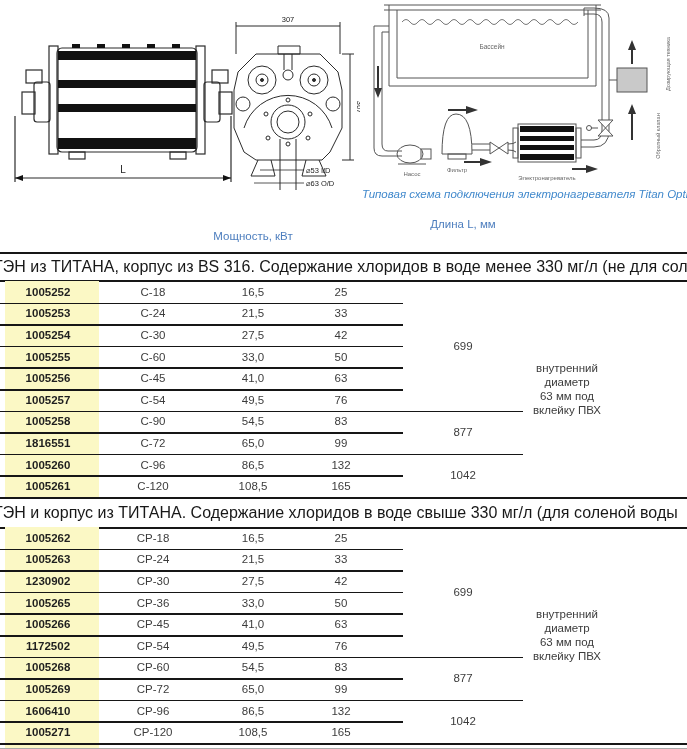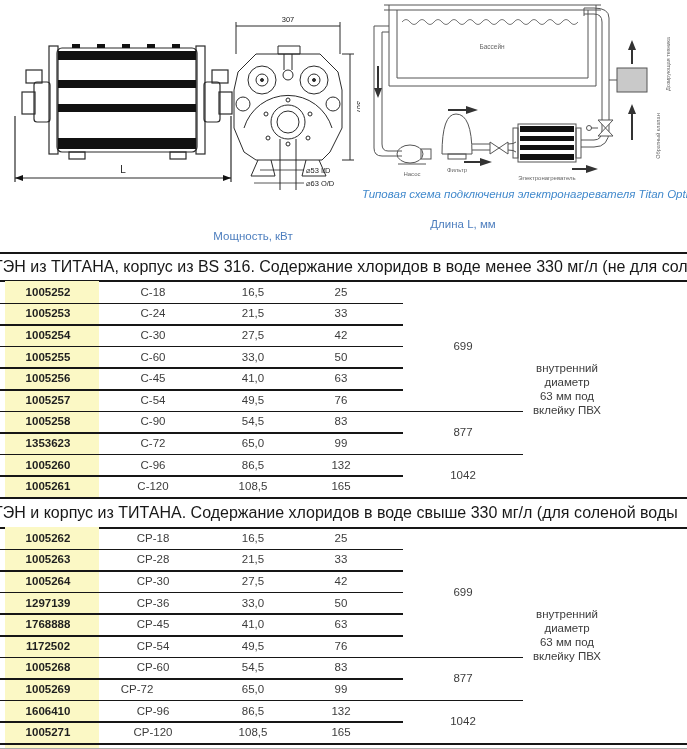--- a/index.html
+++ b/index.html
@@ -239,21 +239,21 @@
       <div class="cell article" style="left: 3px; top: 391.8px; width: 90px;">1005257</div>
       <div class="cell" style="left: 108px; top: 391.8px; width: 90px;">C-54</div>
       <div class="cell" style="left: 208px; top: 391.8px; width: 90px;">49,5</div>
       <div class="cell" style="left: 296px; top: 391.8px; width: 90px;">76</div>
       <div class="hline" style="top: 389px; width: 403px;"></div>
       <div class="cell article" style="left: 3px; top: 413.4px; width: 90px;">1005258</div>
       <div class="cell" style="left: 108px; top: 413.4px; width: 90px;">C-90</div>
       <div class="cell" style="left: 208px; top: 413.4px; width: 90px;">54,5</div>
       <div class="cell" style="left: 296px; top: 413.4px; width: 90px;">83</div>
       <div class="hline" style="top: 410.6px; width: 523px;"></div>
-      <div class="cell article" style="left: 3px; top: 435px; width: 90px;">1353623</div>
+      <div class="cell article" style="left: 3px; top: 435px; width: 90px;">1816551</div>
       <div class="cell" style="left: 108px; top: 435px; width: 90px;">C-72</div>
       <div class="cell" style="left: 208px; top: 435px; width: 90px;">65,0</div>
       <div class="cell" style="left: 296px; top: 435px; width: 90px;">99</div>
       <div class="hline" style="top: 432.2px; width: 403px;"></div>
       <div class="cell article" style="left: 3px; top: 456.6px; width: 90px;">1005260</div>
       <div class="cell" style="left: 108px; top: 456.6px; width: 90px;">C-96</div>
       <div class="cell" style="left: 208px; top: 456.6px; width: 90px;">86,5</div>
       <div class="cell" style="left: 296px; top: 456.6px; width: 90px;">132</div>
       <div class="hline" style="top: 453.8px; width: 523px;"></div>
       <div class="cell article" style="left: 3px; top: 478.2px; width: 90px;">1005261</div>
@@ -268,51 +268,51 @@
 диаметр
 63 мм под
 вклейку ПВХ</div>
       <div class="section-title" style="left: -7px; top: 498px; height: 29px; line-height: 29px;">ТЭН и корпус из ТИТАНА. Содержание хлоридов в воде свыше 330 мг/л (для соленой воды</div>
       <div class="yellow-band" style="left: 5px; top: 527px; width: 94px; height: 216px;"></div>
       <div class="cell article" style="left: 3px; top: 529.8px; width: 90px;">1005262</div>
       <div class="cell" style="left: 108px; top: 529.8px; width: 90px;">CP-18</div>
       <div class="cell" style="left: 208px; top: 529.8px; width: 90px;">16,5</div>
       <div class="cell" style="left: 296px; top: 529.8px; width: 90px;">25</div>
       <div class="cell article" style="left: 3px; top: 551.4px; width: 90px;">1005263</div>
-      <div class="cell" style="left: 108px; top: 551.4px; width: 90px;">CP-28</div>
+      <div class="cell" style="left: 108px; top: 551.4px; width: 90px;">CP-24</div>
       <div class="cell" style="left: 208px; top: 551.4px; width: 90px;">21,5</div>
       <div class="cell" style="left: 296px; top: 551.4px; width: 90px;">33</div>
       <div class="hline" style="top: 548.6px; width: 403px;"></div>
-      <div class="cell article" style="left: 3px; top: 573px; width: 90px;">1005264</div>
+      <div class="cell article" style="left: 3px; top: 573px; width: 90px;">1230902</div>
       <div class="cell" style="left: 108px; top: 573px; width: 90px;">CP-30</div>
       <div class="cell" style="left: 208px; top: 573px; width: 90px;">27,5</div>
       <div class="cell" style="left: 296px; top: 573px; width: 90px;">42</div>
       <div class="hline" style="top: 570.2px; width: 403px;"></div>
-      <div class="cell article" style="left: 3px; top: 594.6px; width: 90px;">1297139</div>
+      <div class="cell article" style="left: 3px; top: 594.6px; width: 90px;">1005265</div>
       <div class="cell" style="left: 108px; top: 594.6px; width: 90px;">CP-36</div>
       <div class="cell" style="left: 208px; top: 594.6px; width: 90px;">33,0</div>
       <div class="cell" style="left: 296px; top: 594.6px; width: 90px;">50</div>
       <div class="hline" style="top: 591.8px; width: 403px;"></div>
-      <div class="cell article" style="left: 3px; top: 616.2px; width: 90px;">1768888</div>
+      <div class="cell article" style="left: 3px; top: 616.2px; width: 90px;">1005266</div>
       <div class="cell" style="left: 108px; top: 616.2px; width: 90px;">CP-45</div>
       <div class="cell" style="left: 208px; top: 616.2px; width: 90px;">41,0</div>
       <div class="cell" style="left: 296px; top: 616.2px; width: 90px;">63</div>
       <div class="hline" style="top: 613.4px; width: 403px;"></div>
       <div class="cell article" style="left: 3px; top: 637.8px; width: 90px;">1172502</div>
       <div class="cell" style="left: 108px; top: 637.8px; width: 90px;">CP-54</div>
       <div class="cell" style="left: 208px; top: 637.8px; width: 90px;">49,5</div>
       <div class="cell" style="left: 296px; top: 637.8px; width: 90px;">76</div>
       <div class="hline" style="top: 635px; width: 403px;"></div>
       <div class="cell article" style="left: 3px; top: 659.4px; width: 90px;">1005268</div>
       <div class="cell" style="left: 108px; top: 659.4px; width: 90px;">CP-60</div>
       <div class="cell" style="left: 208px; top: 659.4px; width: 90px;">54,5</div>
       <div class="cell" style="left: 296px; top: 659.4px; width: 90px;">83</div>
       <div class="hline" style="top: 656.6px; width: 523px;"></div>
       <div class="cell article" style="left: 3px; top: 681px; width: 90px;">1005269</div>
-      <div class="cell" style="left: 92px; top: 681px; width: 90px;">CP-72</div>
+      <div class="cell" style="left: 108px; top: 681px; width: 90px;">CP-72</div>
       <div class="cell" style="left: 208px; top: 681px; width: 90px;">65,0</div>
       <div class="cell" style="left: 296px; top: 681px; width: 90px;">99</div>
       <div class="hline" style="top: 678.2px; width: 403px;"></div>
       <div class="cell article" style="left: 3px; top: 702.6px; width: 90px;">1606410</div>
       <div class="cell" style="left: 108px; top: 702.6px; width: 90px;">CP-96</div>
       <div class="cell" style="left: 208px; top: 702.6px; width: 90px;">86,5</div>
       <div class="cell" style="left: 296px; top: 702.6px; width: 90px;">132</div>
       <div class="hline" style="top: 699.8px; width: 523px;"></div>
       <div class="cell article" style="left: 3px; top: 724.2px; width: 90px;">1005271</div>
       <div class="cell" style="left: 108px; top: 724.2px; width: 90px;">CP-120</div>

